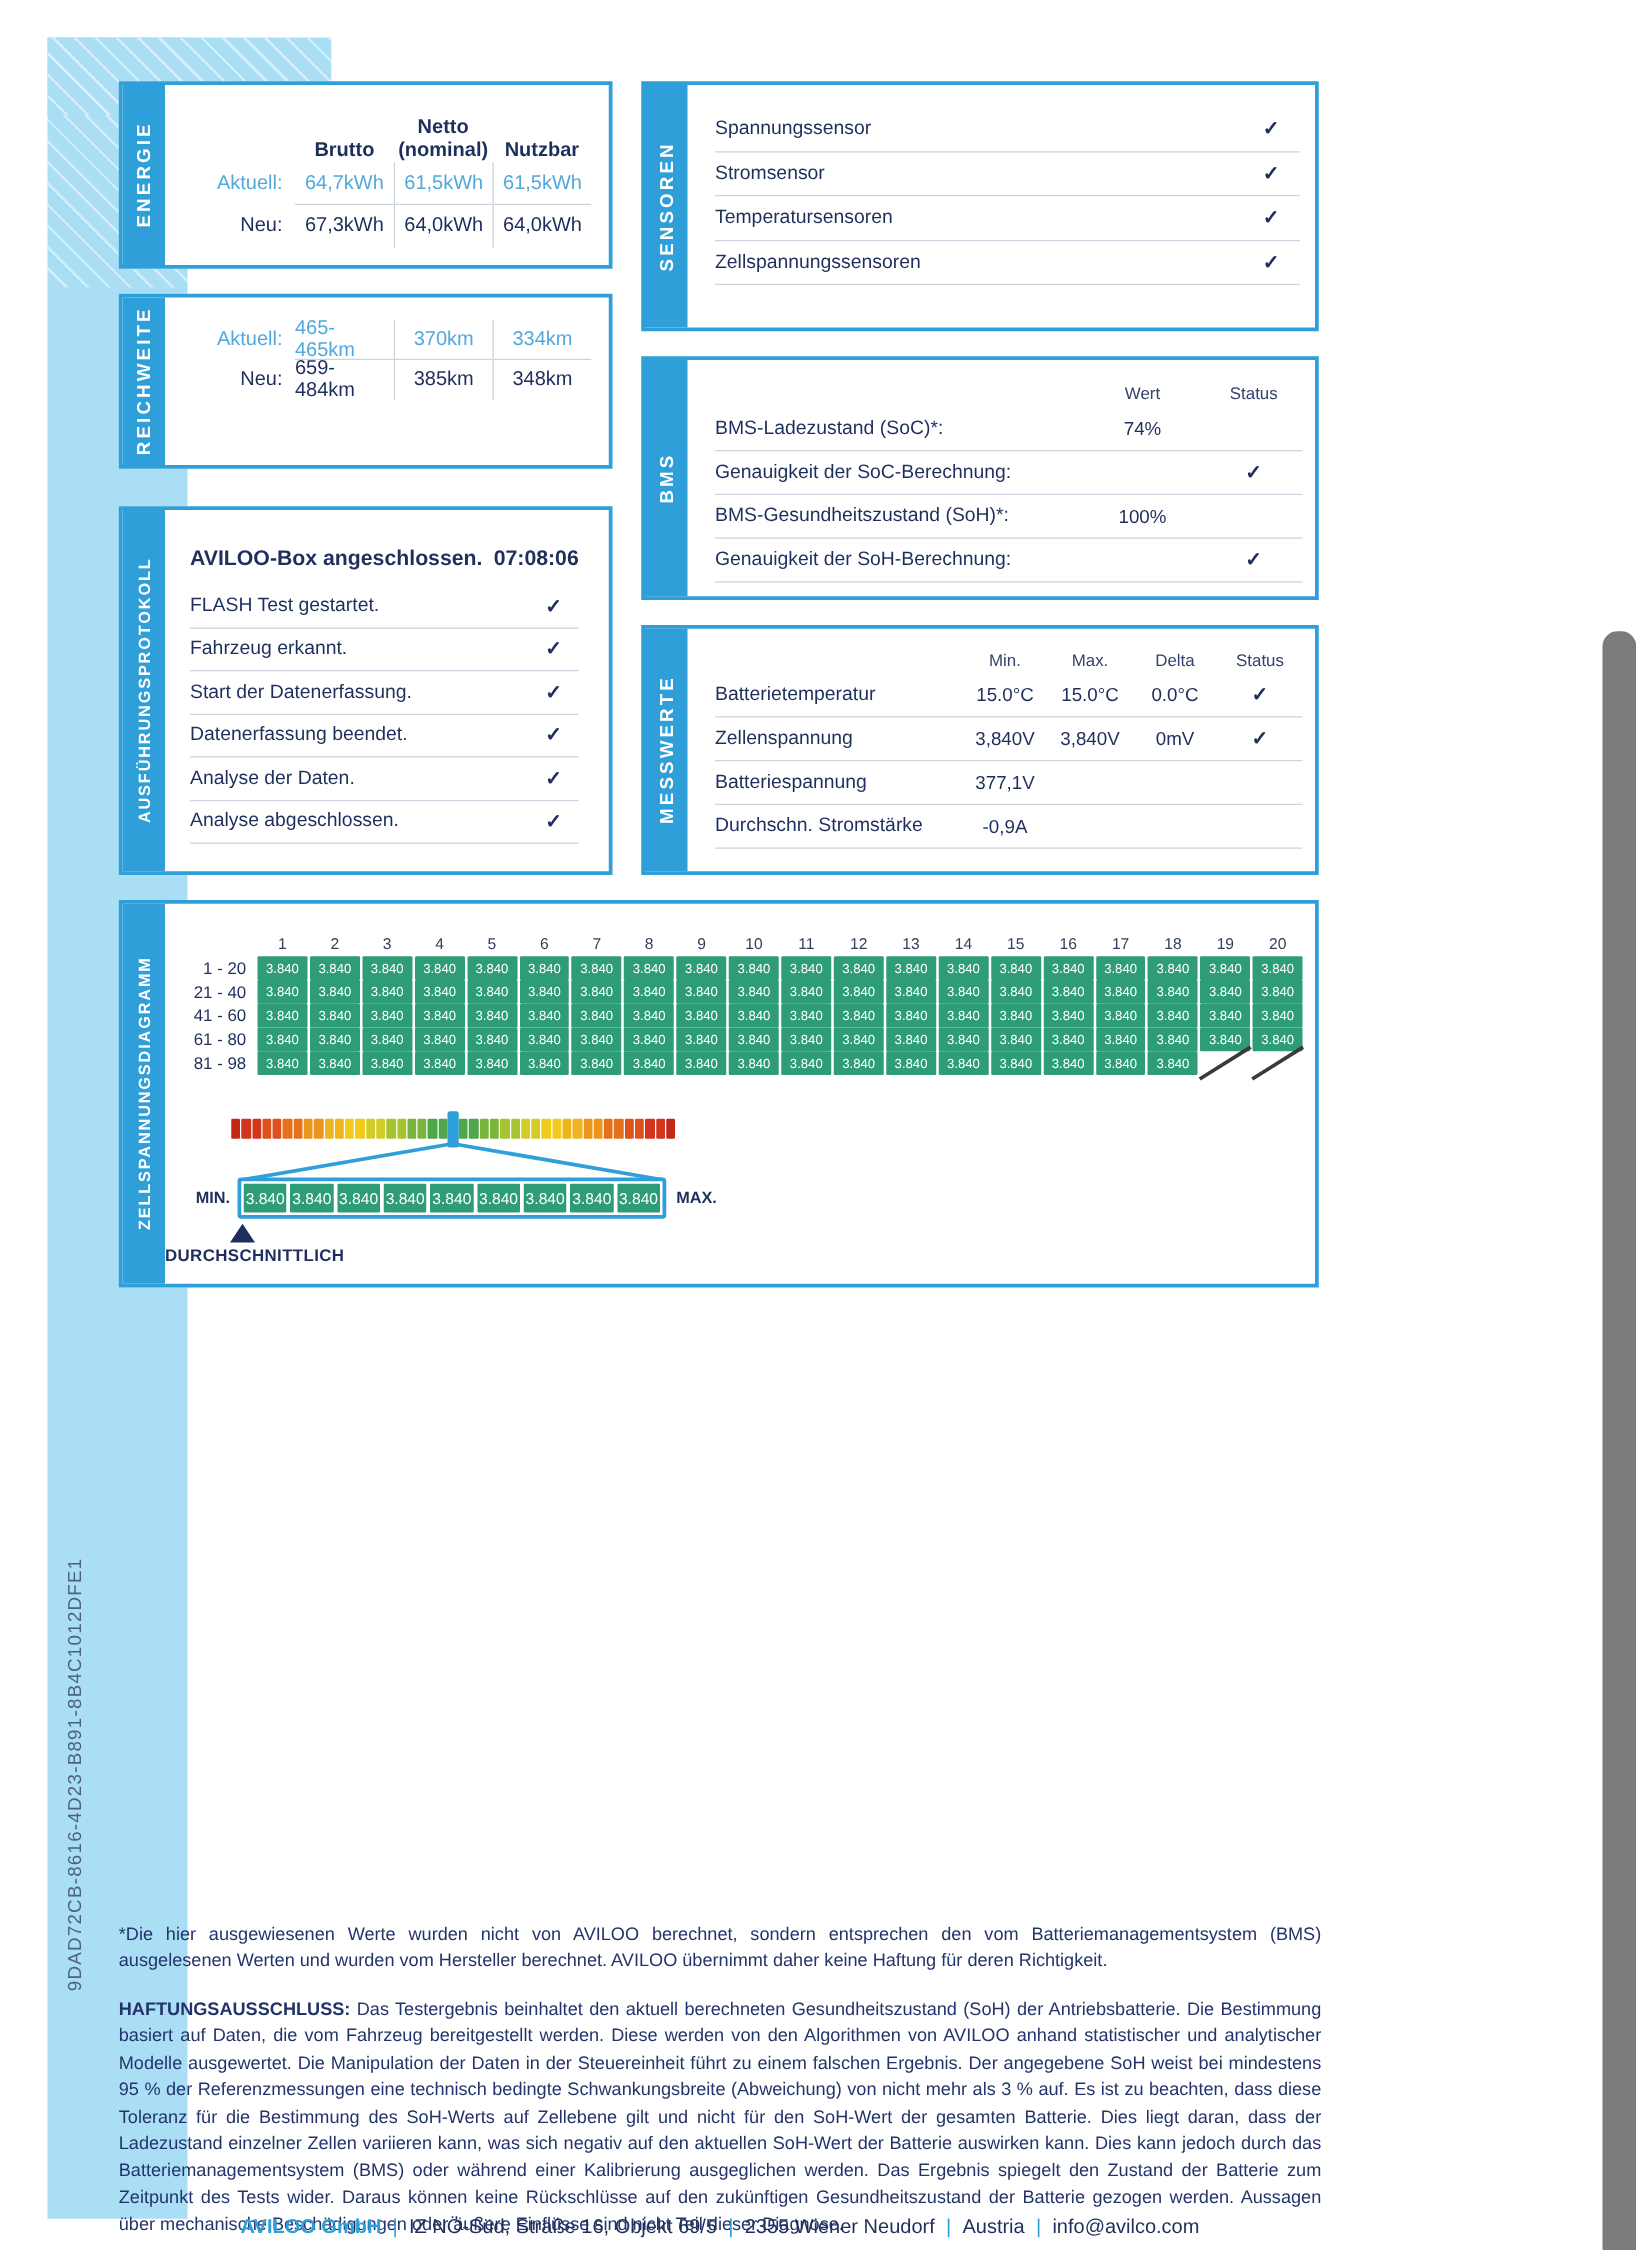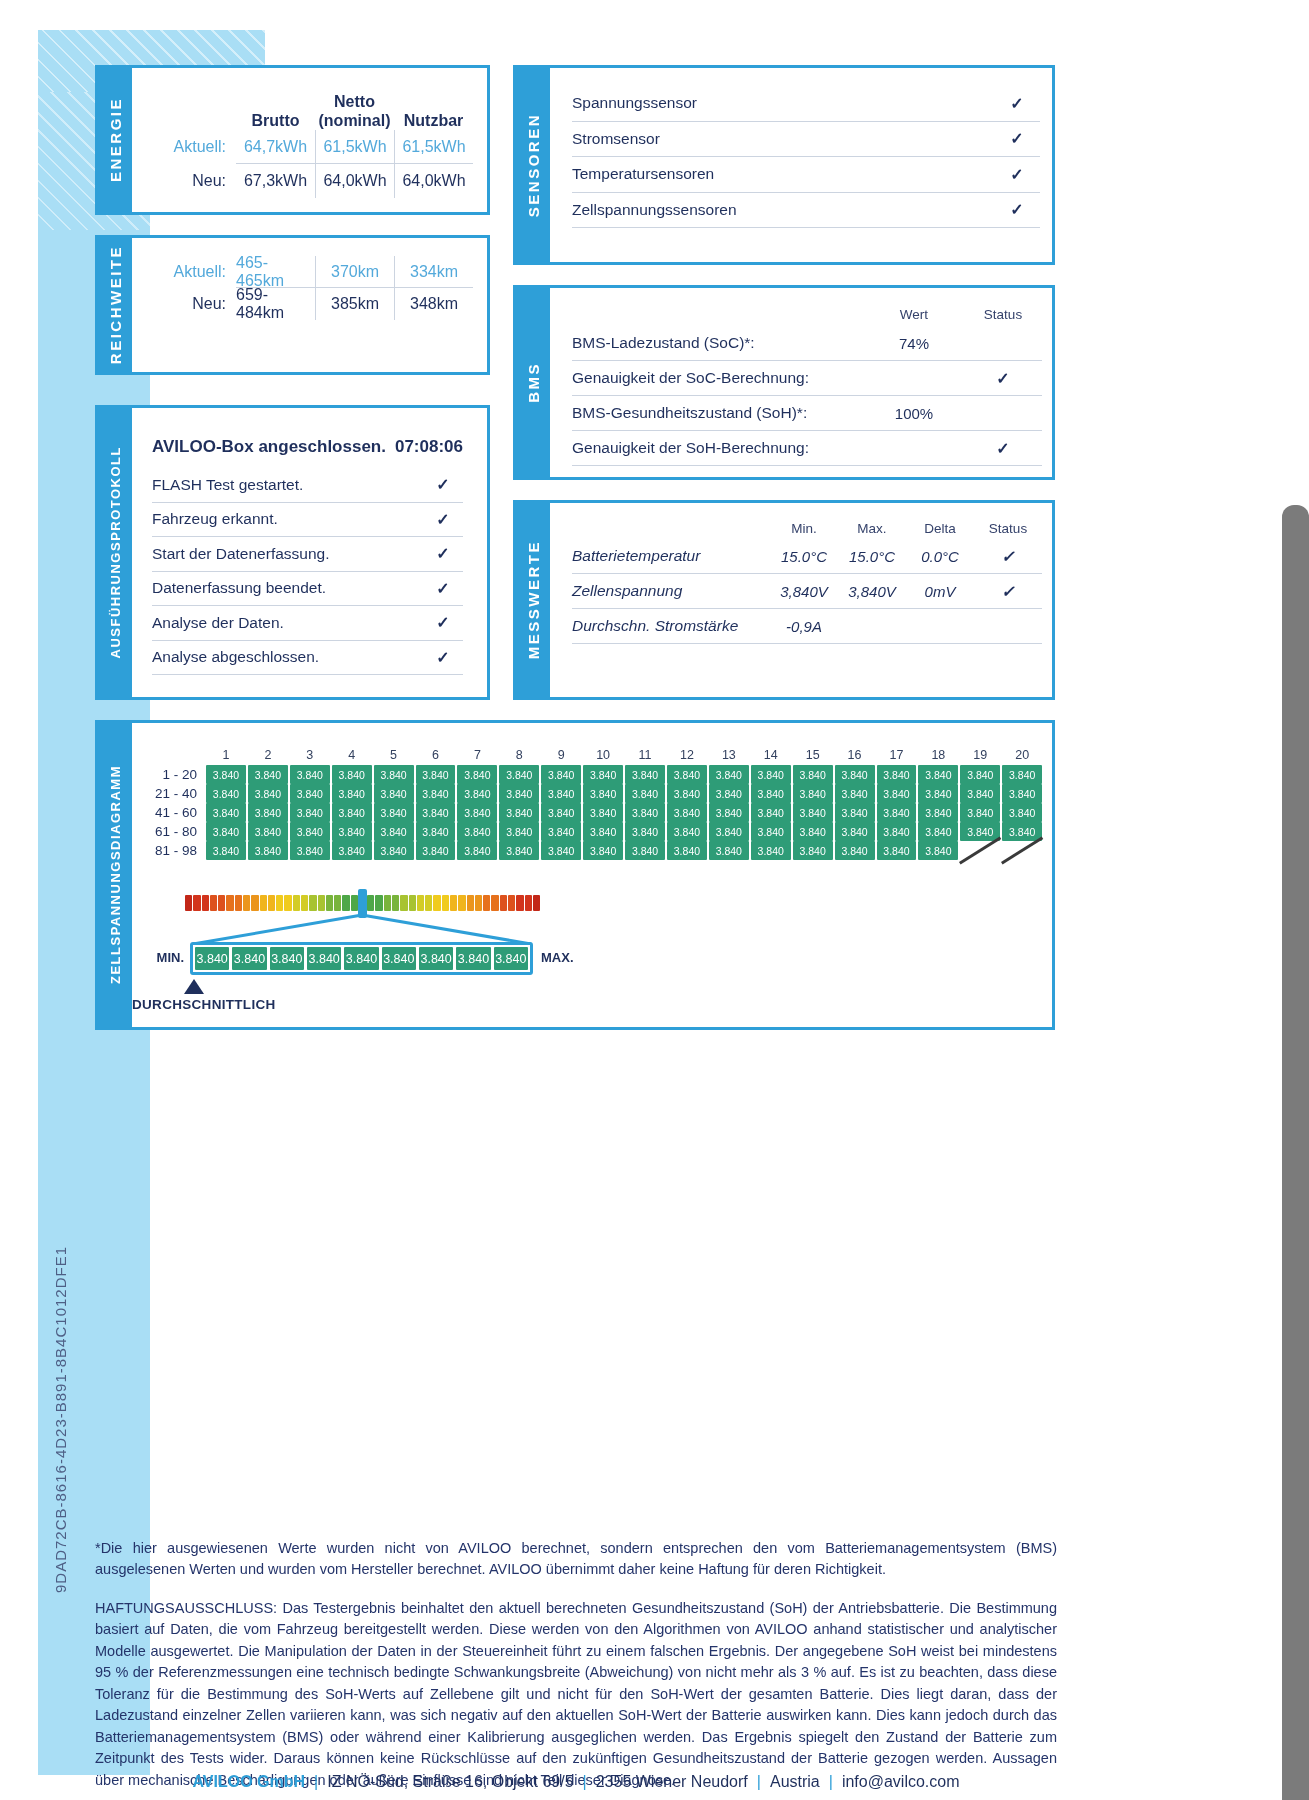--- a/index.html
+++ b/index.html
@@ -70,21 +70,21 @@
   .bms .cs{width:78px;text-align:center;}
   .bms .lrow{height:35px;}
   .bms .v{width:100px;text-align:center;font-size:15px;color:var(--navy);}
   .bms .st{width:78px;text-align:center;font-size:16px;font-weight:bold;color:var(--navy);}
 
   
   .messwerte{left:513px;top:500px;width:542px;height:200px;}
   .messwerte .content{padding:14px 10px 0 22px;}
   .messwerte .colhead{height:22px;align-items:center;}
   .messwerte .c{width:68px;text-align:center;}
-  .messwerte .lrow{height:35px;font-style:italic;}
+  .messwerte .lrow{height:35px;}
   .messwerte .v{width:68px;text-align:center;font-size:15px;color:var(--navy);}
   .messwerte .st{width:68px;text-align:center;font-size:16px;font-weight:bold;color:var(--navy);}
 
   
   .diagramm{left:95px;top:720px;width:960px;height:310px;}
   .dg{position:absolute;left:34px;right:0;top:0;bottom:0;}
   .grow,.numrow{display:flex;align-items:center;position:relative;}
   .numrow{height:20px;margin-top:22px;}
   .grow{height:19px;margin-top:0;}
   .glabel{width:74px;text-align:right;padding-right:9px;font-size:13.5px;color:var(--navy);}
@@ -100,21 +100,21 @@
   .minmaxbox{position:absolute;left:58px;top:219px;width:343px;height:33px;border:3px solid var(--accent);border-radius:3px;display:flex;gap:3px;padding:2px;background:#fff;}
   .mcell{height:auto;font-size:12.5px;}
   .minlab{position:absolute;left:0px;top:227px;width:52px;text-align:right;font-weight:bold;font-size:13px;color:var(--navy);}
   .maxlab{position:absolute;left:409px;top:227px;font-weight:bold;font-size:13px;color:var(--navy);}
   .avgtri{position:absolute;left:52px;top:256px;width:0;height:0;border-left:10px solid transparent;border-right:10px solid transparent;border-bottom:15px solid var(--navy);}
   .avglab{position:absolute;left:0px;top:274px;font-weight:bold;font-size:13.5px;color:var(--navy);letter-spacing:.3px;}
 
   
   .footnote{position:absolute;left:95px;top:1538px;width:962px;font-size:14.5px;line-height:1.45;color:var(--text);text-align:justify;}
   .disclaimer{position:absolute;left:95px;top:1598px;width:962px;font-size:14.5px;line-height:1.48;color:var(--text);text-align:justify;}
-  .disclaimer b{font-weight:normal;}
+  .disclaimer b{font-weight:bold;}
   .footer{position:absolute;left:95px;top:1773px;width:962px;text-align:center;font-size:16px;}
   .fcomp{color:var(--accent);font-weight:bold;}
   .fsep{color:var(--accent);margin:0 9px;}
   .fpart{color:var(--navy);}
   .docid{position:absolute;left:52px;top:1593px;transform:rotate(-90deg);transform-origin:0 0;font-size:15px;letter-spacing:1px;color:#4e5f85;white-space:nowrap;}
 </style>
 </head>
 <body>
 
 <div class="page">
@@ -288,20 +288,27 @@
           <span class="v">15.0°C</span>
           <span class="v">0.0°C</span>
           <span class="st">✓</span>
         </div>
       <div class="lrow">
           <span class="lab">Zellenspannung</span>
           <span class="v">3,840V</span>
           <span class="v">3,840V</span>
           <span class="v">0mV</span>
           <span class="st">✓</span>
+        </div>
+      <div class="lrow">
+          <span class="lab">Batteriespannung</span>
+          <span class="v">377,1V</span>
+          <span class="v"></span>
+          <span class="v"></span>
+          <span class="st"></span>
         </div>
       <div class="lrow">
           <span class="lab">Durchschn. Stromstärke</span>
           <span class="v">-0,9A</span>
           <span class="v"></span>
           <span class="v"></span>
           <span class="st"></span>
         </div>
     </div>
   </section>

